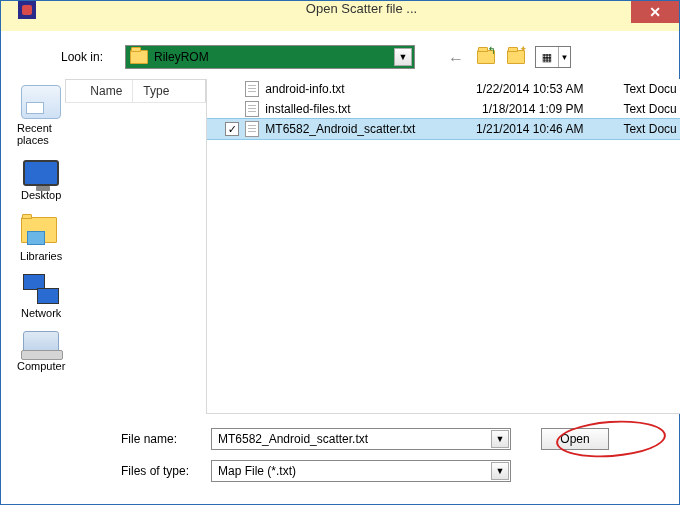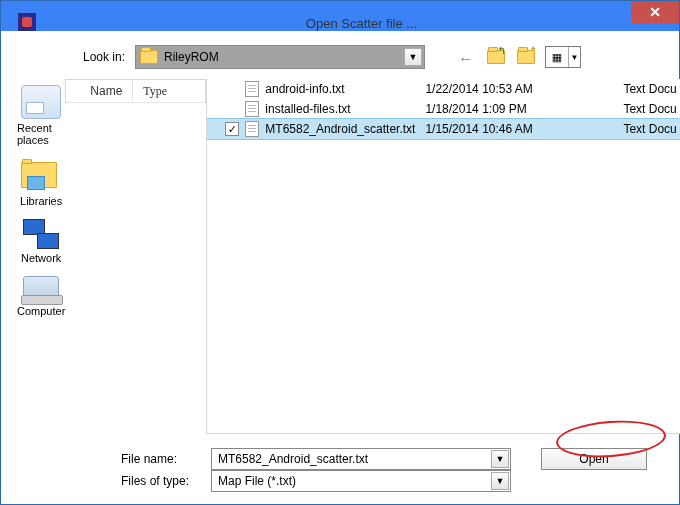--- a/index.html
+++ b/index.html
@@ -1,30 +1,30 @@
 <!DOCTYPE html>
 <html><head>
 <meta charset="utf-8">
 <style>
 * { box-sizing: border-box; margin: 0; padding: 0; }
 body { font-family: "Segoe UI", Tahoma, sans-serif; font-size: 12px; background: #fff; width: 680px; height: 505px; overflow: hidden; }
 
 .window { border: 1px solid #2a6bb1; width: 680px; height: 505px; display: flex; flex-direction: column; background: #fff; }
 
-.titlebar { height: 30px; background: #3b82f6; display: flex; align-items: flex-end; padding-left: 17px; position: relative; }
+.titlebar { height: 30px; background: #fef9c3; display: flex; align-items: flex-start; padding-left: 17px; position: relative; }
 .titlebar-icon { width: 18px; height: 18px; background: #2a2a8a; margin-right: 8px; position: relative; }
 .titlebar-icon::after { content: ""; position: absolute; width: 10px; height: 10px; background: #d94a4a; border-radius: 2px; top: 4px; left: 4px; }
 .titlebar-title { flex: 1; text-align: center; font-size: 13px; color: #333; }
 .close-btn { width: 48px; height: 22px; background: #c8504d; color: #fff; display: flex; align-items: center; justify-content: center; font-size: 14px; font-weight: bold; position: absolute; right: 0; top: 0; cursor: pointer; }
 
 .content { flex: 1; padding: 14px 16px 12px 16px; display: flex; flex-direction: column; }
 
 .lookin-row { display: flex; align-items: center; margin-bottom: 10px; padding-left: 44px; }
-.lookin-label { width: 64px; text-align: right; margin-right: 10px; color: #000; }
-.lookin-select { width: 290px; height: 24px; border: 1px solid #888; display: flex; align-items: center; padding-left: 4px; background: #a3a3a3; position: relative; }
+.lookin-label { width: 64px; color: #000; }
+.lookin-select { width: 290px; height: 24px; border: 1px solid #888; display: flex; align-items: center; padding-left: 4px; background: #15803d; position: relative; }
 .folder-icon { width: 18px; height: 14px; background: #ffd96a; border: 1px solid #d9a52a; border-radius: 1px; position: relative; margin-right: 6px; }
 .folder-icon::before { content: ""; position: absolute; width: 8px; height: 3px; background: #ffd96a; border: 1px solid #d9a52a; border-radius: 1px 1px 0 0; top: -4px; left: 0; }
 .dd-arrow { position: absolute; right: 2px; top: 2px; width: 18px; height: 18px; border: 1px solid #aaa; background: linear-gradient(#fdfdfd,#e5e5e5); display: flex; align-items: center; justify-content: center; font-size: 9px; }
 
 .nav-icons { display: flex; gap: 8px; margin-left: 30px; }
 .nav-icn { width: 22px; height: 22px; display: flex; align-items: center; justify-content: center; border: 1px solid transparent; }
 .nav-icn.folder-up { position: relative; }
 .nav-icn.folder-up .folder-icon { margin: 0; }
 .nav-icn.folder-up::after { content: "↰"; position: absolute; font-size: 10px; color: #2a7a2a; top: -2px; right: 0; }
 .nav-icn.folder-new .folder-icon { margin: 0; }
@@ -49,44 +49,44 @@
 .icn-computer::after { content: ""; position: absolute; width: 40px; height: 8px; background: #d5d5d5; border: 1px solid #999; bottom: -4px; left: -3px; border-radius: 2px; }
 .icn-network { width: 36px; height: 30px; }
 .icn-network::before { content: ""; position: absolute; width: 20px; height: 14px; background: #2a6bd1; border: 1px solid #333; top: 0; left: 0; }
 .icn-network::after { content: ""; position: absolute; width: 20px; height: 14px; background: #2a6bd1; border: 1px solid #333; bottom: 0; right: 0; }
 
 .file-area { flex: 1; display: flex; flex-direction: row; min-height: 0; }
 .columns { height: 24px; border: 1px solid #d8d8d8; border-bottom: 1px solid #e5e5e5; display: flex; background: #fff; }
 .col { border-right: 1px solid #e5e5e5; padding: 4px 10px; color: #333; font-size: 12px; display: flex; align-items: center; }
 .col.name { flex: 1; padding-left: 24px; }
 .col.date { width: 158px; }
-.col.type { width: 72px; border-right: none; font-family: Liberation Serif, serif; }
+.col.type { width: 72px; border-right: none; }
 
 .file-list { flex: 1; border: 1px solid #d8d8d8; border-top: none; background: #fff; overflow: hidden; }
 .file-row { height: 20px; display: flex; align-items: center; padding-left: 18px; }
 .file-row.selected { background: #c2e2f5; outline: 1px solid #8cc8e8; }
 .chk { width: 14px; height: 14px; border: 1px solid #888; background: #fff; margin-right: 6px; display: flex; align-items: center; justify-content: center; font-size: 11px; }
 .chk-space { width: 20px; }
 .file-icon { width: 14px; height: 16px; background: #fff; border: 1px solid #999; margin-right: 6px; position: relative; }
 .file-icon::after { content: ""; position: absolute; top: 3px; left: 2px; right: 2px; height: 1px; background: #bbb; box-shadow: 0 3px 0 #bbb, 0 6px 0 #bbb; }
 .file-name { flex: 1; padding-right: 10px; white-space: nowrap; overflow: hidden; text-overflow: ellipsis; }
-.file-date { width: 158px; }
+.file-date { width: 158px; text-align: right; }
 .file-type { width: 72px; white-space: nowrap; overflow: hidden; margin-left: 40px; }
 
 .hscroll { height: 18px; border: 1px solid #d8d8d8; border-top: none; background: #f0f0f0; display: flex; align-items: center; }
 .hscroll .arr { width: 18px; height: 16px; display: flex; align-items: center; justify-content: center; color: #666; font-size: 10px; cursor: pointer; }
 .hscroll .track { flex: 1; height: 16px; background: #f0f0f0; position: relative; }
 .hscroll .thumb { position: absolute; left: 0; width: 80%; height: 100%; background: #cdcdcd; }
 
 .bottom { margin-top: 14px; padding-left: 104px; }
-.brow { display: flex; align-items: center; }
+.brow { display: flex; align-items: center; margin-bottom: 10px; }
 .brow .blabel { width: 90px; }
 .brow .bselect { width: 300px; height: 22px; border: 1px solid #888; display: flex; align-items: center; padding-left: 6px; background: #fff; position: relative; margin-right: 30px; }
 .brow .bselect .dd-arrow { right: 1px; top: 1px; width: 18px; height: 18px; }
-.bbtn { width: 106px; height: 22px; border: 1px solid #888; background: linear-gradient(#fdfdfd,#e9e9e9); display: flex; align-items: center; justify-content: center; cursor: pointer; }
+.bbtn { width: 68px; height: 22px; border: 1px solid #888; background: linear-gradient(#fdfdfd,#e9e9e9); display: flex; align-items: center; justify-content: center; cursor: pointer; }
 
 .annot { position: absolute; border: 2px solid #d62222; border-radius: 50%; width: 110px; height: 36px; pointer-events: none; }
 .annot.open { left: 556px; top: 421px; transform: rotate(-4deg); }
 </style>
 </head>
 <body>
 
 <div class="window">
 
   <div class="titlebar">
@@ -120,20 +120,24 @@
     </div>
 
     <div class="main-row">
 
       <div class="sidebar">
         <div class="sidebar-item">
           <div class="icn icn-recent"></div>
           <div class="lbl">Recent places</div>
         </div>
         <div class="sidebar-item">
+          <div class="icn icn-desktop"></div>
+          <div class="lbl">Desktop</div>
+        </div>
+        <div class="sidebar-item">
           <div class="icn icn-libraries">
               <div class="folder-icon"></div>
             </div>
           <div class="lbl">Libraries</div>
         </div>
         <div class="sidebar-item">
           <div class="icn icn-network"></div>
           <div class="lbl">Network</div>
         </div>
         <div class="sidebar-item">
@@ -159,21 +163,21 @@
               <div class="chk-space"></div>
               <div class="file-icon"></div>
               <div class="file-name">installed-files.txt</div>
               <div class="file-date">1/18/2014 1:09 PM</div>
               <div class="file-type">Text Docu</div>
             </div>
             <div class="file-row selected">
               <div class="chk">✓</div>
               <div class="file-icon"></div>
               <div class="file-name">MT6582_Android_scatter.txt</div>
-              <div class="file-date">1/15/2014 10:46 AM</div>
+              <div class="file-date">1/21/2014 10:46 AM</div>
               <div class="file-type">Text Docu</div>
             </div>
           </div>
         <div class="hscroll">
           <div class="arr">◄</div>
           <div class="track">
               <div class="thumb"></div>
             </div>
           <div class="arr">►</div>
         </div>

